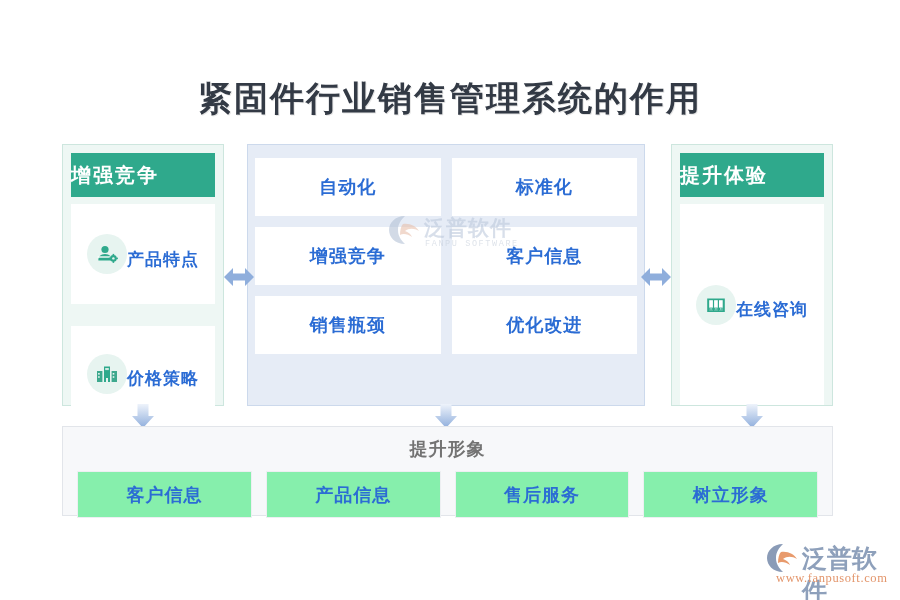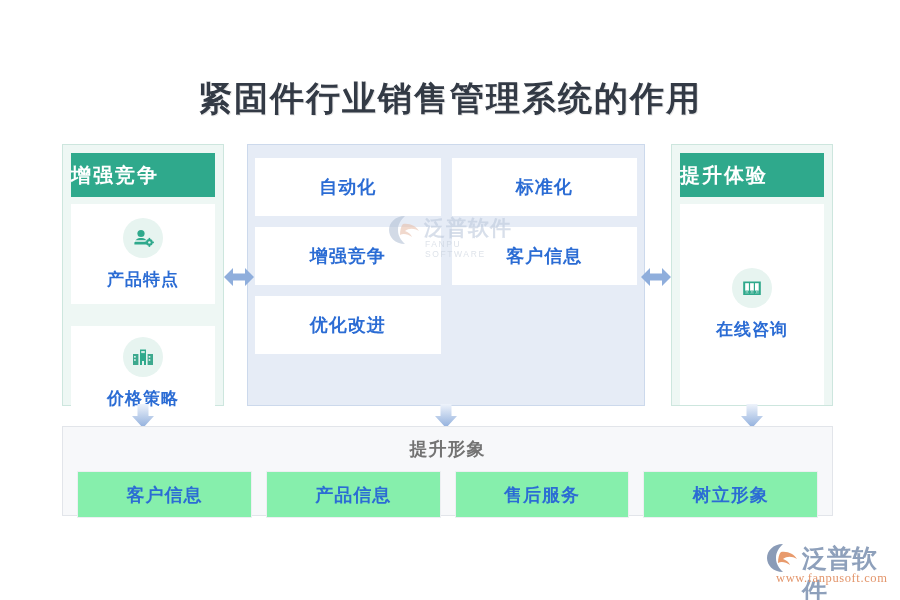--- a/index.html
+++ b/index.html
@@ -61,21 +61,21 @@
     letter-spacing: 2px;
   }
   .header-teal { background: #2FA98C; }
   .header-blue { background: #154FB0; font-size: 21px; }
 
   .side-cell {
     box-sizing: border-box;
     background: #ffffff;
     width: 100%;
     display: flex;
-    flex-direction: column;
+    flex-direction: row;
     align-items: center;
     justify-content: center;
   }
 
   .icon-circle {
     width: 40px;
     height: 40px;
     border-radius: 50%;
     background: #e7f4f0;
     display: flex;
@@ -185,21 +185,21 @@
     letter-spacing: 1px;
     font-family: "Liberation Sans", sans-serif;
   }
   .wm-sub {
     position: absolute;
     left: 37px;
     top: 27px;
     font-size: 8.5px;
     color: #c3ccd9;
     letter-spacing: 1.6px;
-    font-family: Liberation Sans, sans-serif;
+    font-family: Liberation Mono, monospace;
   }
 
   
   .brand {
     position: absolute;
     left: 762px;
     top: 542px;
     width: 130px;
     height: 48px;
   }
@@ -270,20 +270,21 @@
   </div>
 
   <div class="panel center-panel" style="left:247px; top:144px; width:398px; height:262px;">
 
 
     <div class="center-grid">
       <div class="center-cell">自动化</div>
       <div class="center-cell">标准化</div>
       <div class="center-cell">增强竞争</div>
       <div class="center-cell">客户信息</div>
+      <div class="center-cell">销售瓶颈</div>
       <div class="center-cell">优化改进</div>
     </div>
   </div>
 
   <div class="panel side-panel" style="left:671px; top:144px; width:162px; height:262px;">
 
     <div class="panel-header header-teal">提升体验</div>
 
     <div class="side-cell" style="height:201px; margin-top:7px;">
       <div class="icon-circle">

